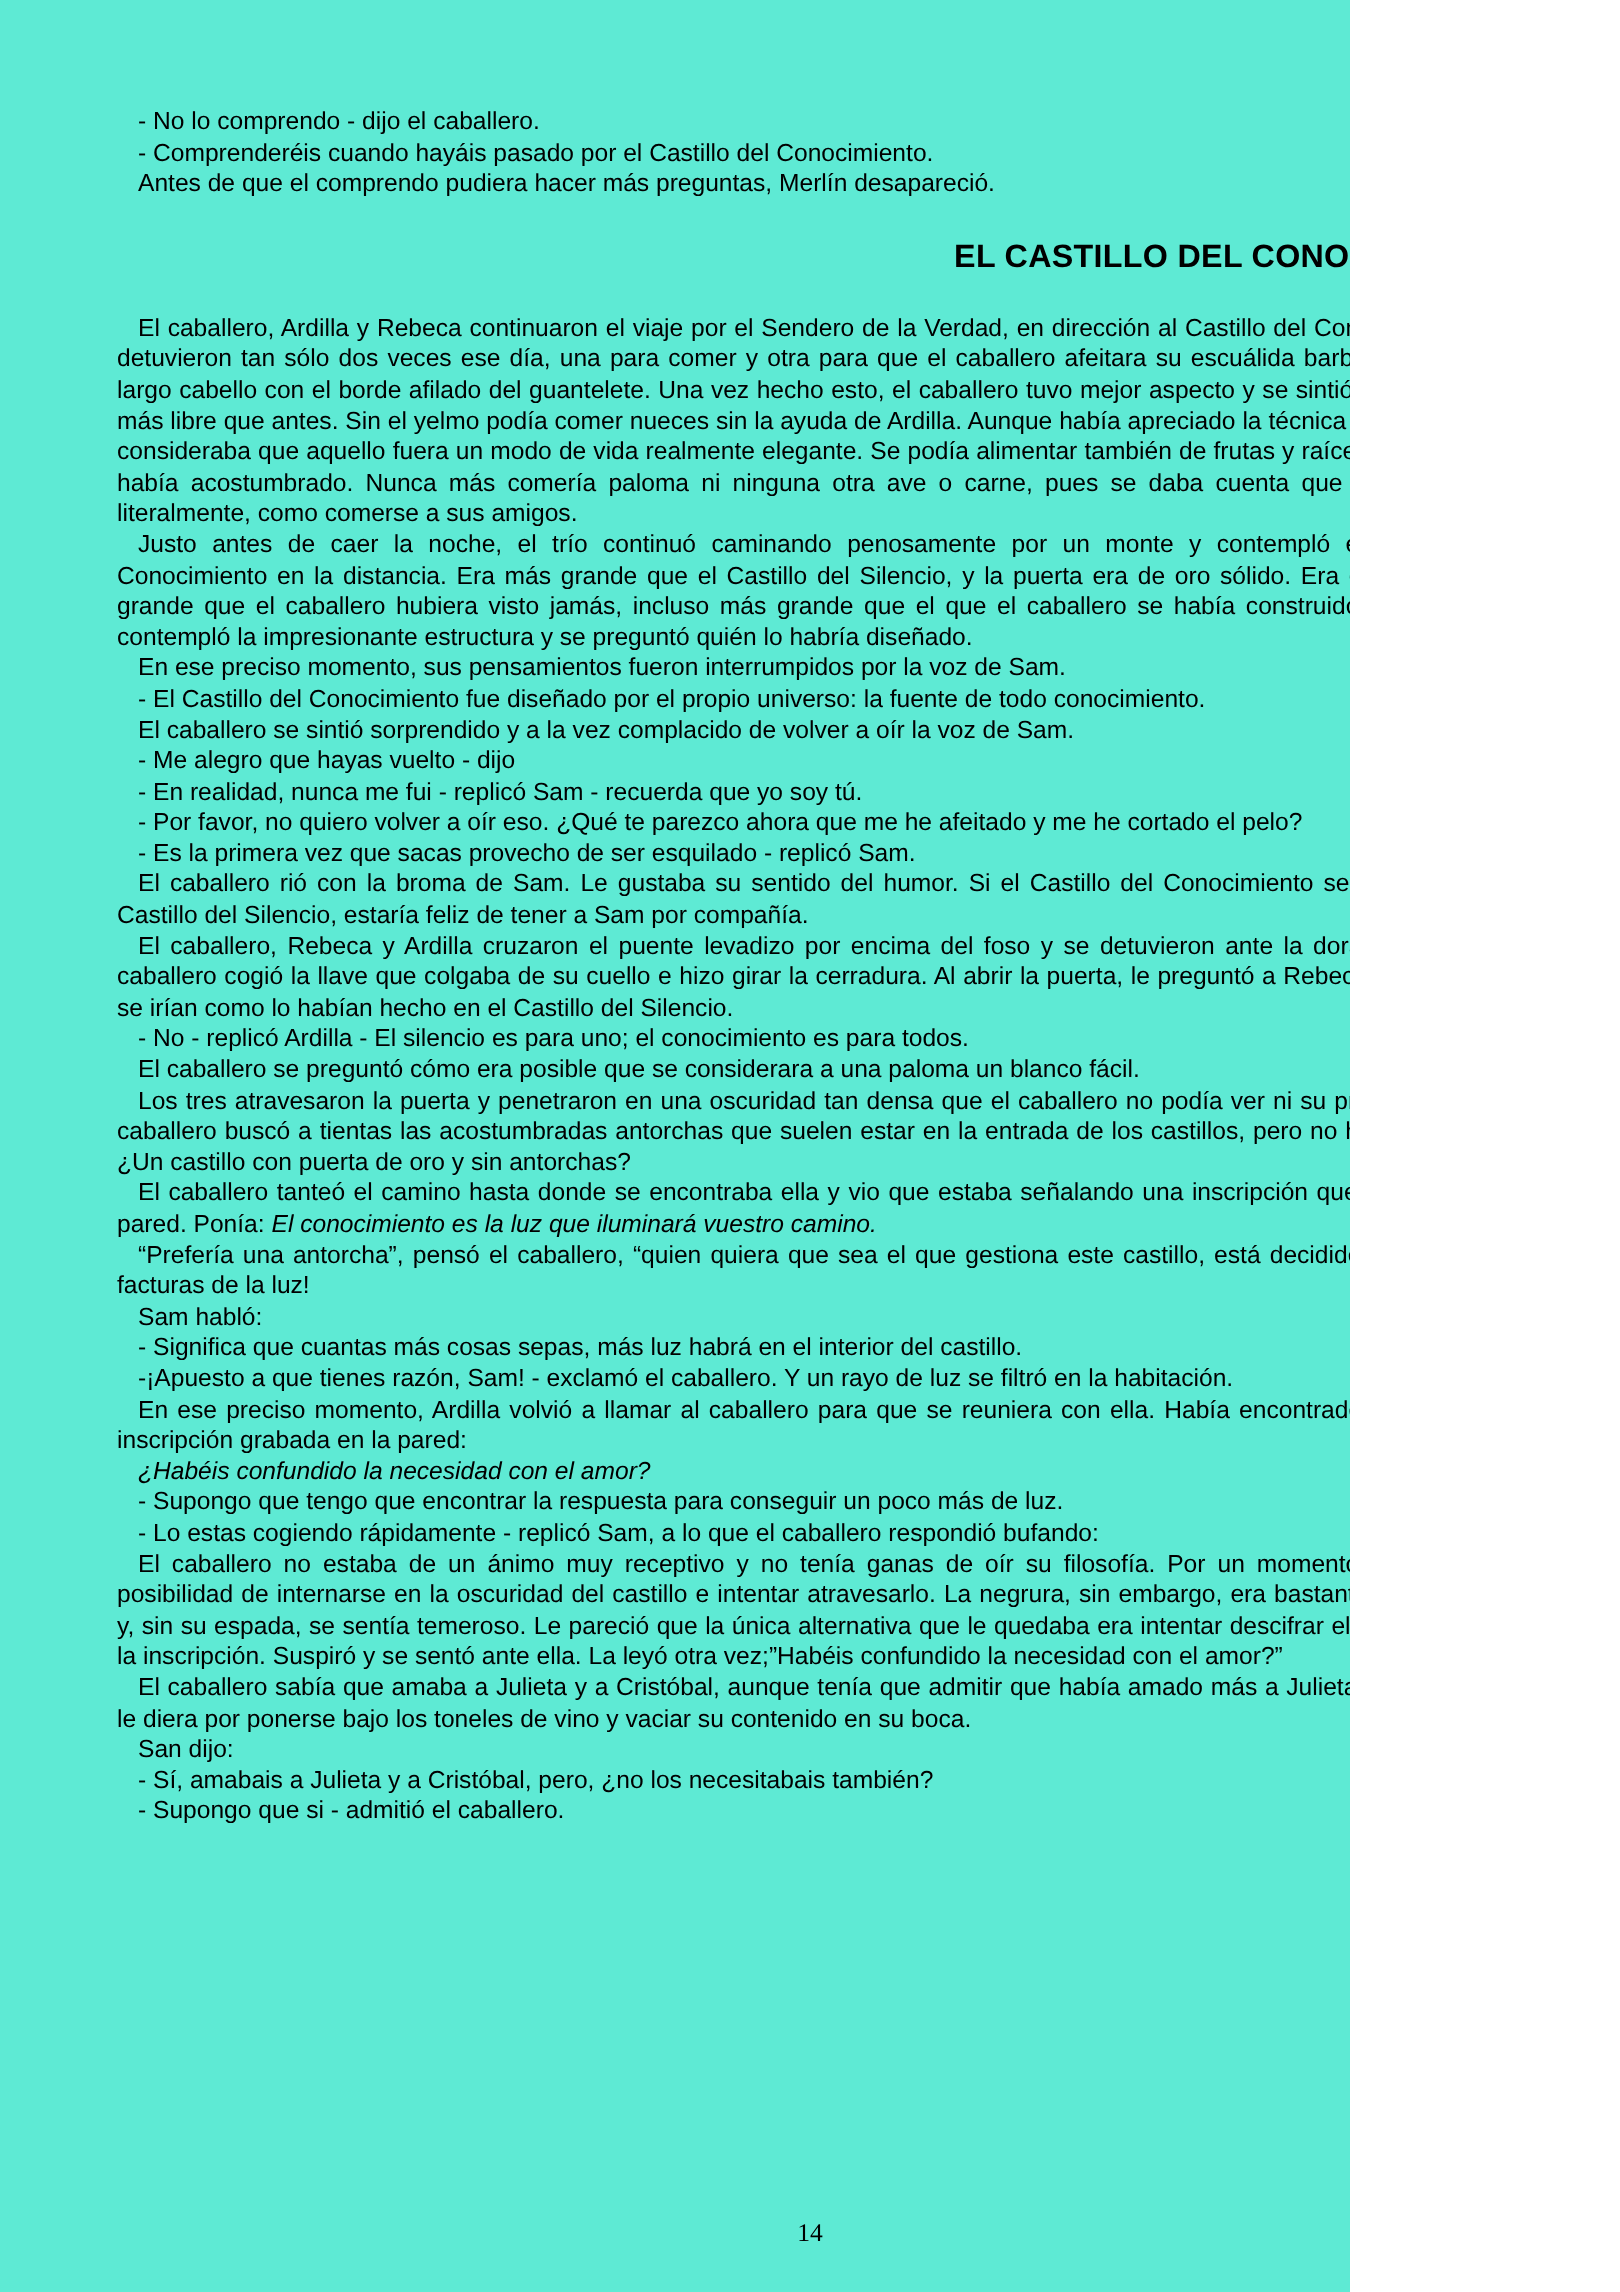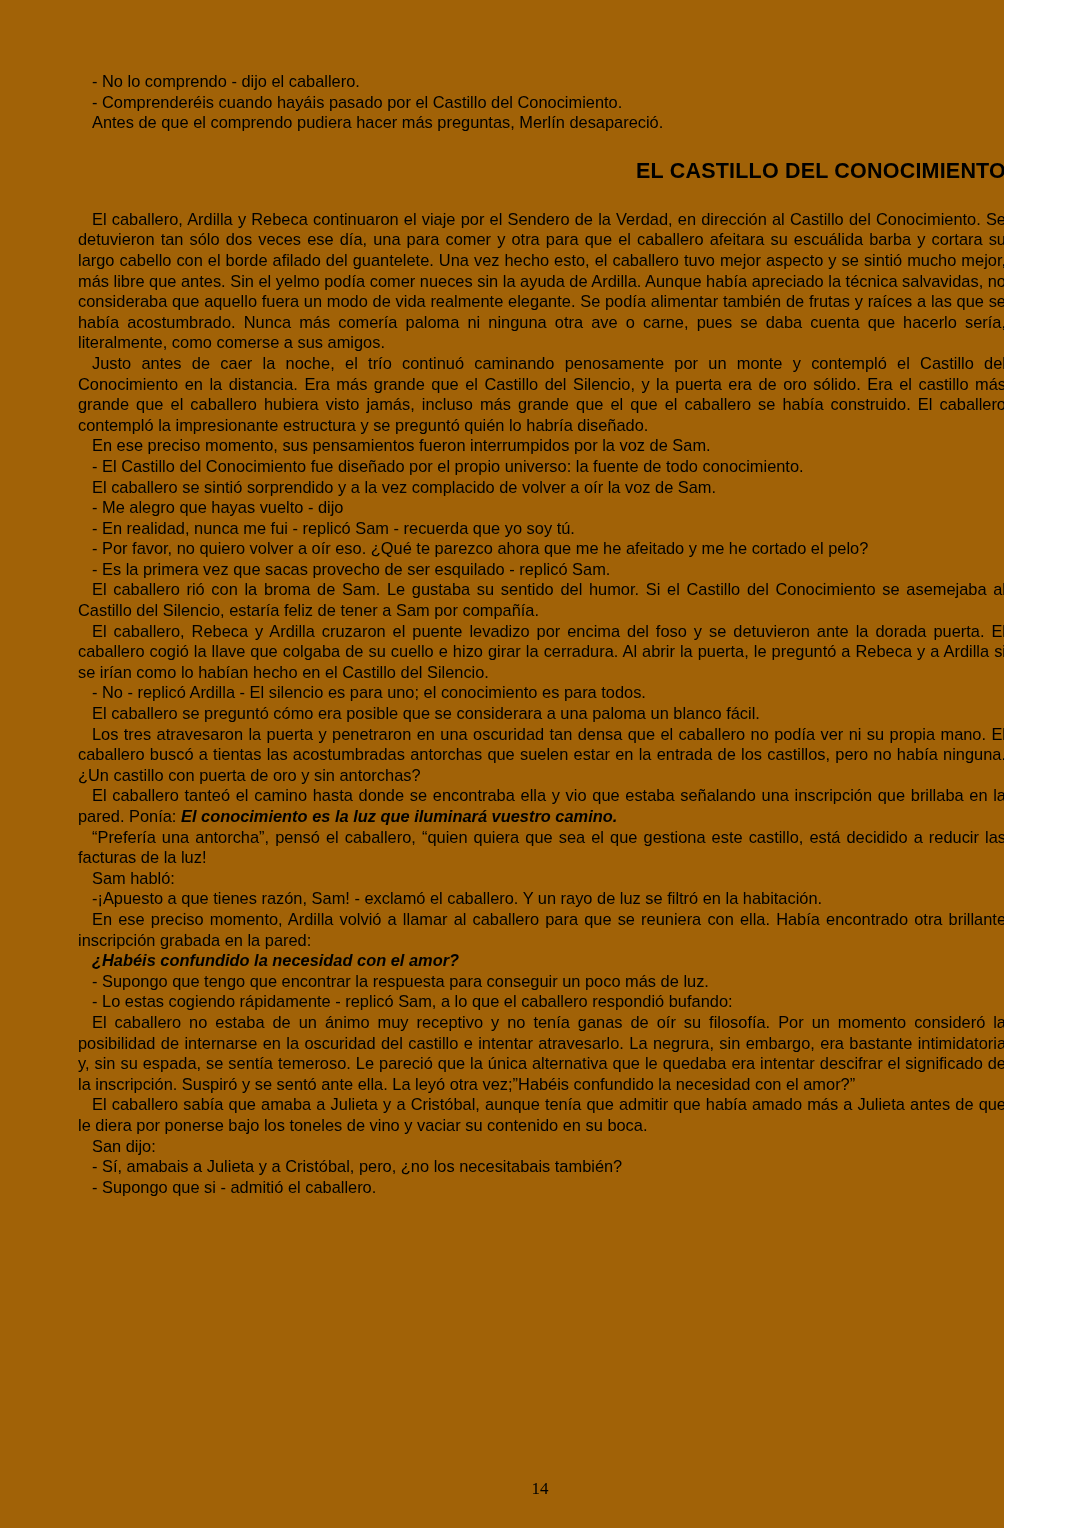--- a/index.html
+++ b/index.html
@@ -1,20 +1,20 @@
 <!DOCTYPE html>
 <html><head>
 <meta charset="utf-8">
 <style>
   html, body { margin: 0; padding: 0; background: #ffffff; }
   .page {
     position: relative;
-    width: 1004px;
+    width: 900px;
     height: 1528px;
-    background: #a16207;
+    background: #5eead4;
     color: #000000;
     font-family: "Liberation Sans", sans-serif;
     font-size: 16.4px;
     line-height: 20.6px;
     overflow: hidden;
   }
   .text-column {
     position: absolute;
     left: 78px;
     top: 71px;
@@ -27,21 +27,21 @@
   }
   .heading {
     font-size: 21.5px;
     line-height: 24px;
     font-weight: bold;
     margin: 26px 0 26px 0;
     text-align: right;
     text-indent: 0;
     letter-spacing: 0.2px;
   }
-  .italic { font-style: italic; font-weight: bold; }
+  .italic { font-style: italic; }
   .page-number {
     position: absolute;
     top: 1478px;
     left: 0;
     width: 1080px;
     text-align: center;
     font-family: "Liberation Serif", serif;
     font-size: 17px;
     line-height: 22px;
   }
@@ -65,20 +65,21 @@
       <p class="para">- Por favor, no quiero volver a oír eso. ¿Qué te parezco ahora que me he afeitado y me he cortado el pelo?</p>
       <p class="para">- Es la primera vez que sacas provecho de ser esquilado - replicó Sam.</p>
       <p class="para">El caballero rió con la broma de Sam. Le gustaba su sentido del humor. Si el Castillo del Conocimiento se asemejaba al Castillo del Silencio, estaría feliz de tener a Sam por compañía.</p>
       <p class="para">El caballero, Rebeca y Ardilla cruzaron el puente levadizo por encima del foso y se detuvieron ante la dorada puerta. El caballero cogió la llave que colgaba de su cuello e hizo girar la cerradura. Al abrir la puerta, le preguntó a Rebeca y a Ardilla si se irían como lo habían hecho en el Castillo del Silencio.</p>
       <p class="para">- No - replicó Ardilla - El silencio es para uno; el conocimiento es para todos.</p>
       <p class="para">El caballero se preguntó cómo era posible que se considerara a una paloma un blanco fácil.</p>
       <p class="para">Los tres atravesaron la puerta y penetraron en una oscuridad tan densa que el caballero no podía ver ni su propia mano. El caballero buscó a tientas las acostumbradas antorchas que suelen estar en la entrada de los castillos, pero no había ninguna. ¿Un castillo con puerta de oro y sin antorchas?</p>
       <p class="para">El caballero tanteó el camino hasta donde se encontraba ella y vio que estaba señalando una inscripción que brillaba en la pared. Ponía: <span class="italic">El conocimiento es la luz que iluminará vuestro camino.</span></p>
       <p class="para">“Prefería una antorcha”, pensó el caballero, “quien quiera que sea el que gestiona este castillo, está decidido a reducir las facturas de la luz!</p>
       <p class="para">Sam habló:</p>
+      <p class="para">- Significa que cuantas más cosas sepas, más luz habrá en el interior del castillo.</p>
       <p class="para">-¡Apuesto a que tienes razón, Sam! - exclamó el caballero. Y un rayo de luz se filtró en la habitación.</p>
       <p class="para">En ese preciso momento, Ardilla volvió a llamar al caballero para que se reuniera con ella. Había encontrado otra brillante inscripción grabada en la pared:</p>
       <p class="para"><span class="italic">¿Habéis confundido la necesidad con el amor?</span></p>
       <p class="para">- Supongo que tengo que encontrar la respuesta para conseguir un poco más de luz.</p>
       <p class="para">- Lo estas cogiendo rápidamente - replicó Sam, a lo que el caballero respondió bufando:</p>
       <p class="para">El caballero no estaba de un ánimo muy receptivo y no tenía ganas de oír su filosofía. Por un momento consideró la posibilidad de internarse en la oscuridad del castillo e intentar atravesarlo. La negrura, sin embargo, era bastante intimidatoria y, sin su espada, se sentía temeroso. Le pareció que la única alternativa que le quedaba era intentar descifrar el significado de la inscripción. Suspiró y se sentó ante ella. La leyó otra vez;”Habéis confundido la necesidad con el amor?”</p>
       <p class="para">El caballero sabía que amaba a Julieta y a Cristóbal, aunque tenía que admitir que había amado más a Julieta antes de que le diera por ponerse bajo los toneles de vino y vaciar su contenido en su boca.</p>
       <p class="para">San dijo:</p>
       <p class="para">- Sí, amabais a Julieta y a Cristóbal, pero, ¿no los necesitabais también?</p>
       <p class="para">- Supongo que si - admitió el caballero.</p>

